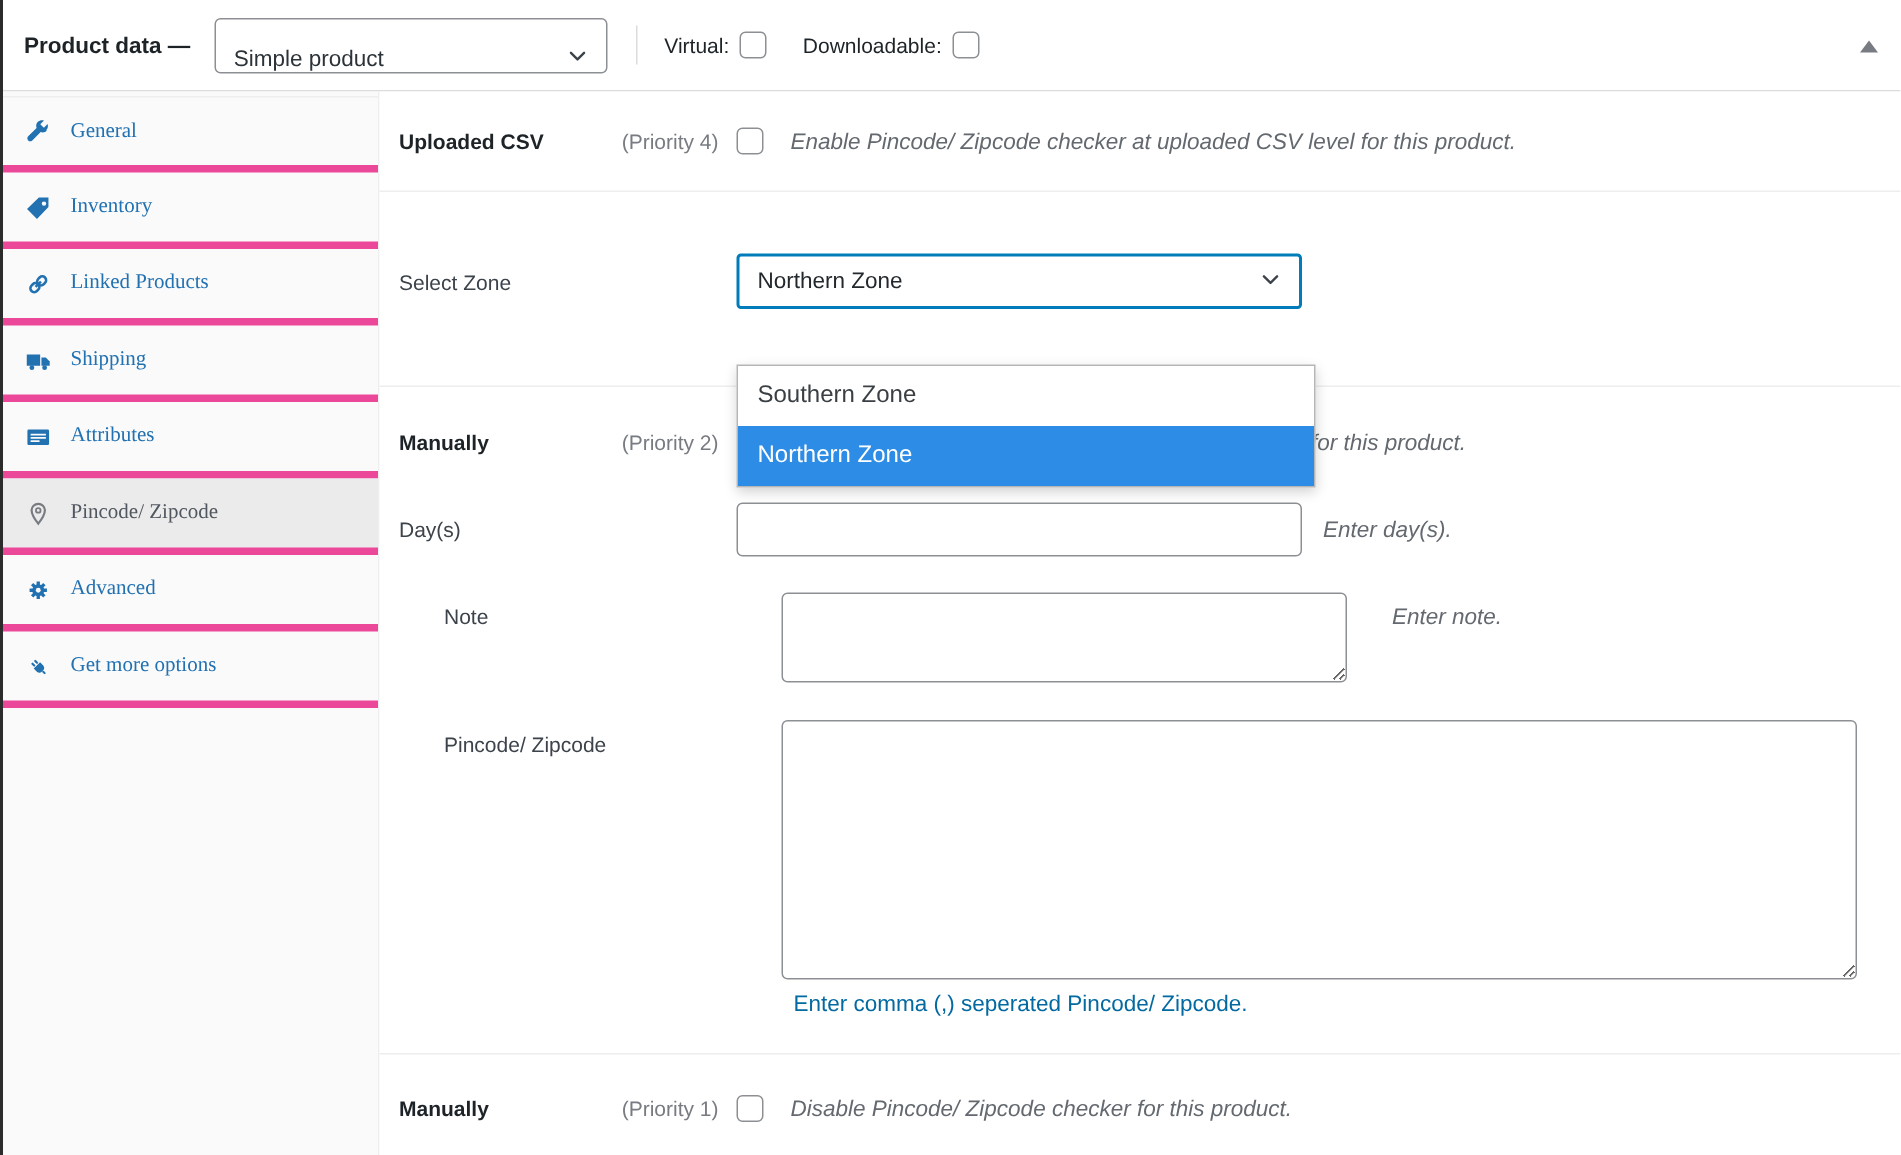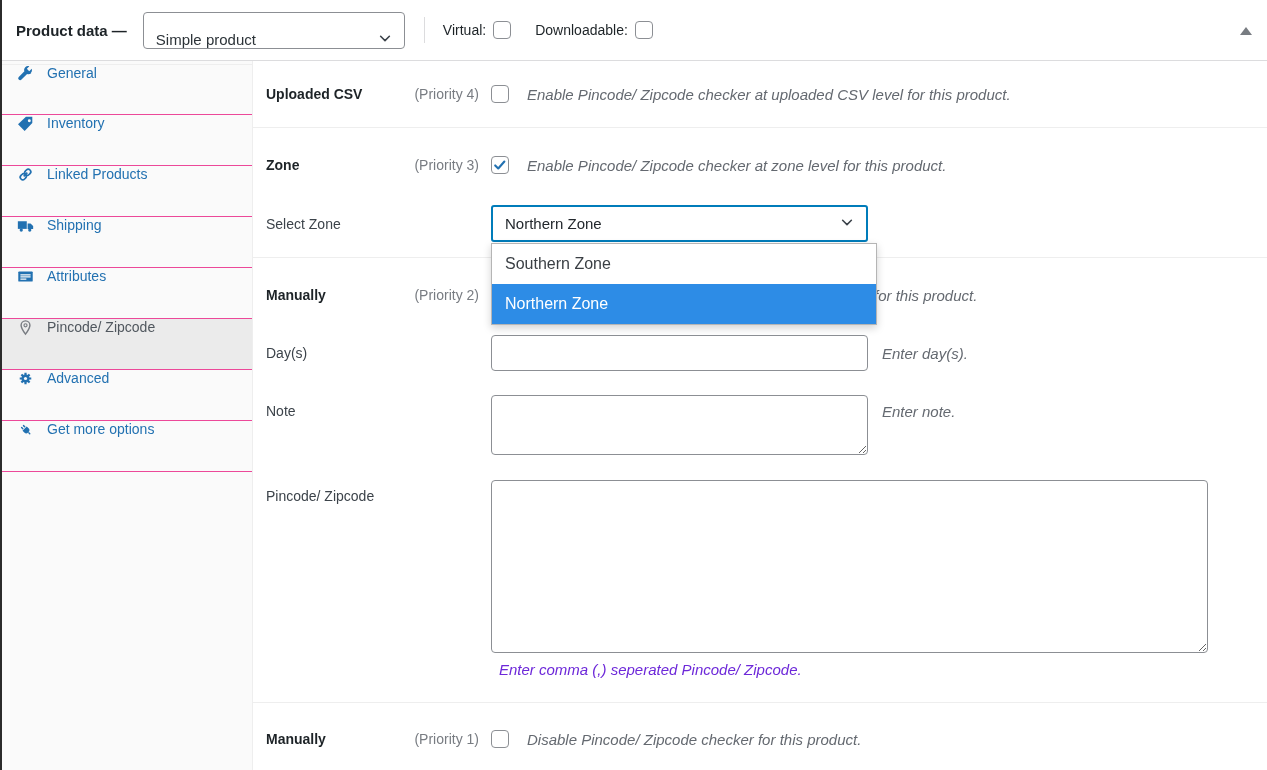--- a/index.html
+++ b/index.html
@@ -34,23 +34,23 @@
   .collapse-btn { position:absolute; right:12px; top:22px; width:18px; height:18px; cursor:pointer; display:flex; align-items:center; justify-content:center; }
   .tri-up { width:0; height:0; border-left:6px solid transparent; border-right:6px solid transparent; border-bottom:8px solid #787c82; }
 
   
   .sidebar {
     position:absolute; top:61px; left:0; width:251px; bottom:0;
     background:#fafafa; border-right:1px solid #eee;
   }
   .sidebar ul { list-style:none; margin-top:3px; }
   .sidebar li {
-    height:51px; display:flex; align-items:flex-start; gap:13px;
-    padding-left:15px; border-bottom:1px solid #ec4899; cursor:pointer;
-    color:#2271b1; font-size:14px;
+    height:51px; display:flex; align-items:center; gap:13px;
+    padding-left:15px; border-bottom:5px solid #ec4899; cursor:pointer;
+    color:#2271b1; font-size:14px;font-family:Liberation Serif, serif;
   }
   .sidebar li:first-child { border-top:1px solid #eee; }
   .sidebar li .ico { width:17px; height:17px; color:#2271b1; flex:none; display:flex; }
   .sidebar li.active { background:#ebebeb; color:#50575e; }
   .sidebar li.active .ico { color:#787c82; }
   .sidebar svg { width:17px; height:17px; }
 
   
   .main { position:absolute; top:61px; left:251px; right:0; bottom:0; background:#fff; }
   section { border-bottom:1px solid #eee; }
@@ -61,41 +61,41 @@
   .frow { display:flex; align-items:center; padding-left:13px; }
   .frow.h36 { height:36px; }
   .flabel { width:146px; font-size:14px; color:#3c434a; }
   .flabel.b { font-weight:700; color:#1d2327; }
   .fprio { width:67px; text-align:right; font-size:14px; color:#787c82; }
   .fcb { margin-left:12px; }
   .cb.checked { position:relative; }
   .cb.checked svg { position:absolute; left:1px; top:1px; width:14px; height:14px; }
   .fdesc { margin-left:18px; font-style:italic; font-size:15px; color:#646970; }
   .top-align { align-items:flex-start; }
-  .top-align .flabel, .top-align .fdesc { padding-top:8px; }
+  .top-align .flabel, .top-align .fdesc { padding-top:8px;margin-left:30px; }
 
   .zone-select {
     margin-left:12px; width:377px; height:37px; border:2px solid #007cba;
     border-radius:3px; background:#fff; display:flex; align-items:center;
     padding:0 12px; font-size:15px; color:#23282d; cursor:pointer;
   }
   .zone-select .val { flex:1; }
   .mt22 { margin-top:22px; }
   .mt24 { margin-top:24px; }
   .mt25 { margin-top:25px; }
   .txt {
     margin-left:12px; border:1px solid #8c8f94; border-radius:4px;
     background:#fff; font-family:inherit; font-size:14px; color:#2c3338; padding:4px 8px;
   }
   input.txt { width:377px; height:36px; }
   textarea.txt { resize:both; }
   .note-ta { width:377px; height:60px; }
   .pin-ta { width:717px; height:173px; }
   .fieldcol { display:flex; flex-direction:column; }
-  .helper { margin:8px 0 4px 20px; font-style:italic; font-size:15px; color:#6d28d9; }
+  .helper { margin:8px 0 4px 20px; font-size:15px; color:#0369a1; }
   .manual-frag { margin-left:395px; font-style:italic; font-size:15px; color:#646970; }
   .desc-gap { margin-left:14px; }
 
   
   .zone-dropdown {
     position:absolute; left:238px; top:182px; width:386px; z-index:10;
     background:#fff; border:1px solid #b5b5b5; box-shadow:0 3px 8px rgba(0,0,0,.18);
   }
   .zone-dropdown .opt {
     height:40px; display:flex; align-items:center; padding-left:13px;
@@ -220,30 +220,20 @@
     <section class="s1">
       <div class="frow h36">
         <span class="flabel b">Uploaded CSV</span>
         <span class="fprio">(Priority 4)</span>
         <span class="cb fcb"></span>
         <span class="fdesc">Enable Pincode/ Zipcode checker at uploaded CSV level for this product.</span>
       </div>
     </section>
 
     <section class="s2">
-      <div class="frow h36">
-        <span class="flabel b">Zone</span>
-        <span class="fprio">(Priority 3)</span>
-        <span class="cb fcb checked">
-          <svg viewBox="0 0 16 16">
-              <path d="M2.5 8.5l3.5 3.5 7-8" fill="none" stroke="#2271b1" stroke-width="2.4" stroke-linecap="round" stroke-linejoin="round"></path>
-            </svg>
-        </span>
-        <span class="fdesc">Enable Pincode/ Zipcode checker at zone level for this product.</span>
-      </div>
       <div class="frow mt22">
         <span class="flabel">Select Zone</span>
         <span class="fprio"></span>
         <div class="zone-select">
           <span class="val">Northern Zone</span>
           <span>
             <svg class="chev" viewBox="0 0 16 16">
                 <path d="M3 6l5 5 5-5" fill="none" stroke="#3c434a" stroke-width="1.8" stroke-linecap="round" stroke-linejoin="round"></path>
               </svg>
           </span>

